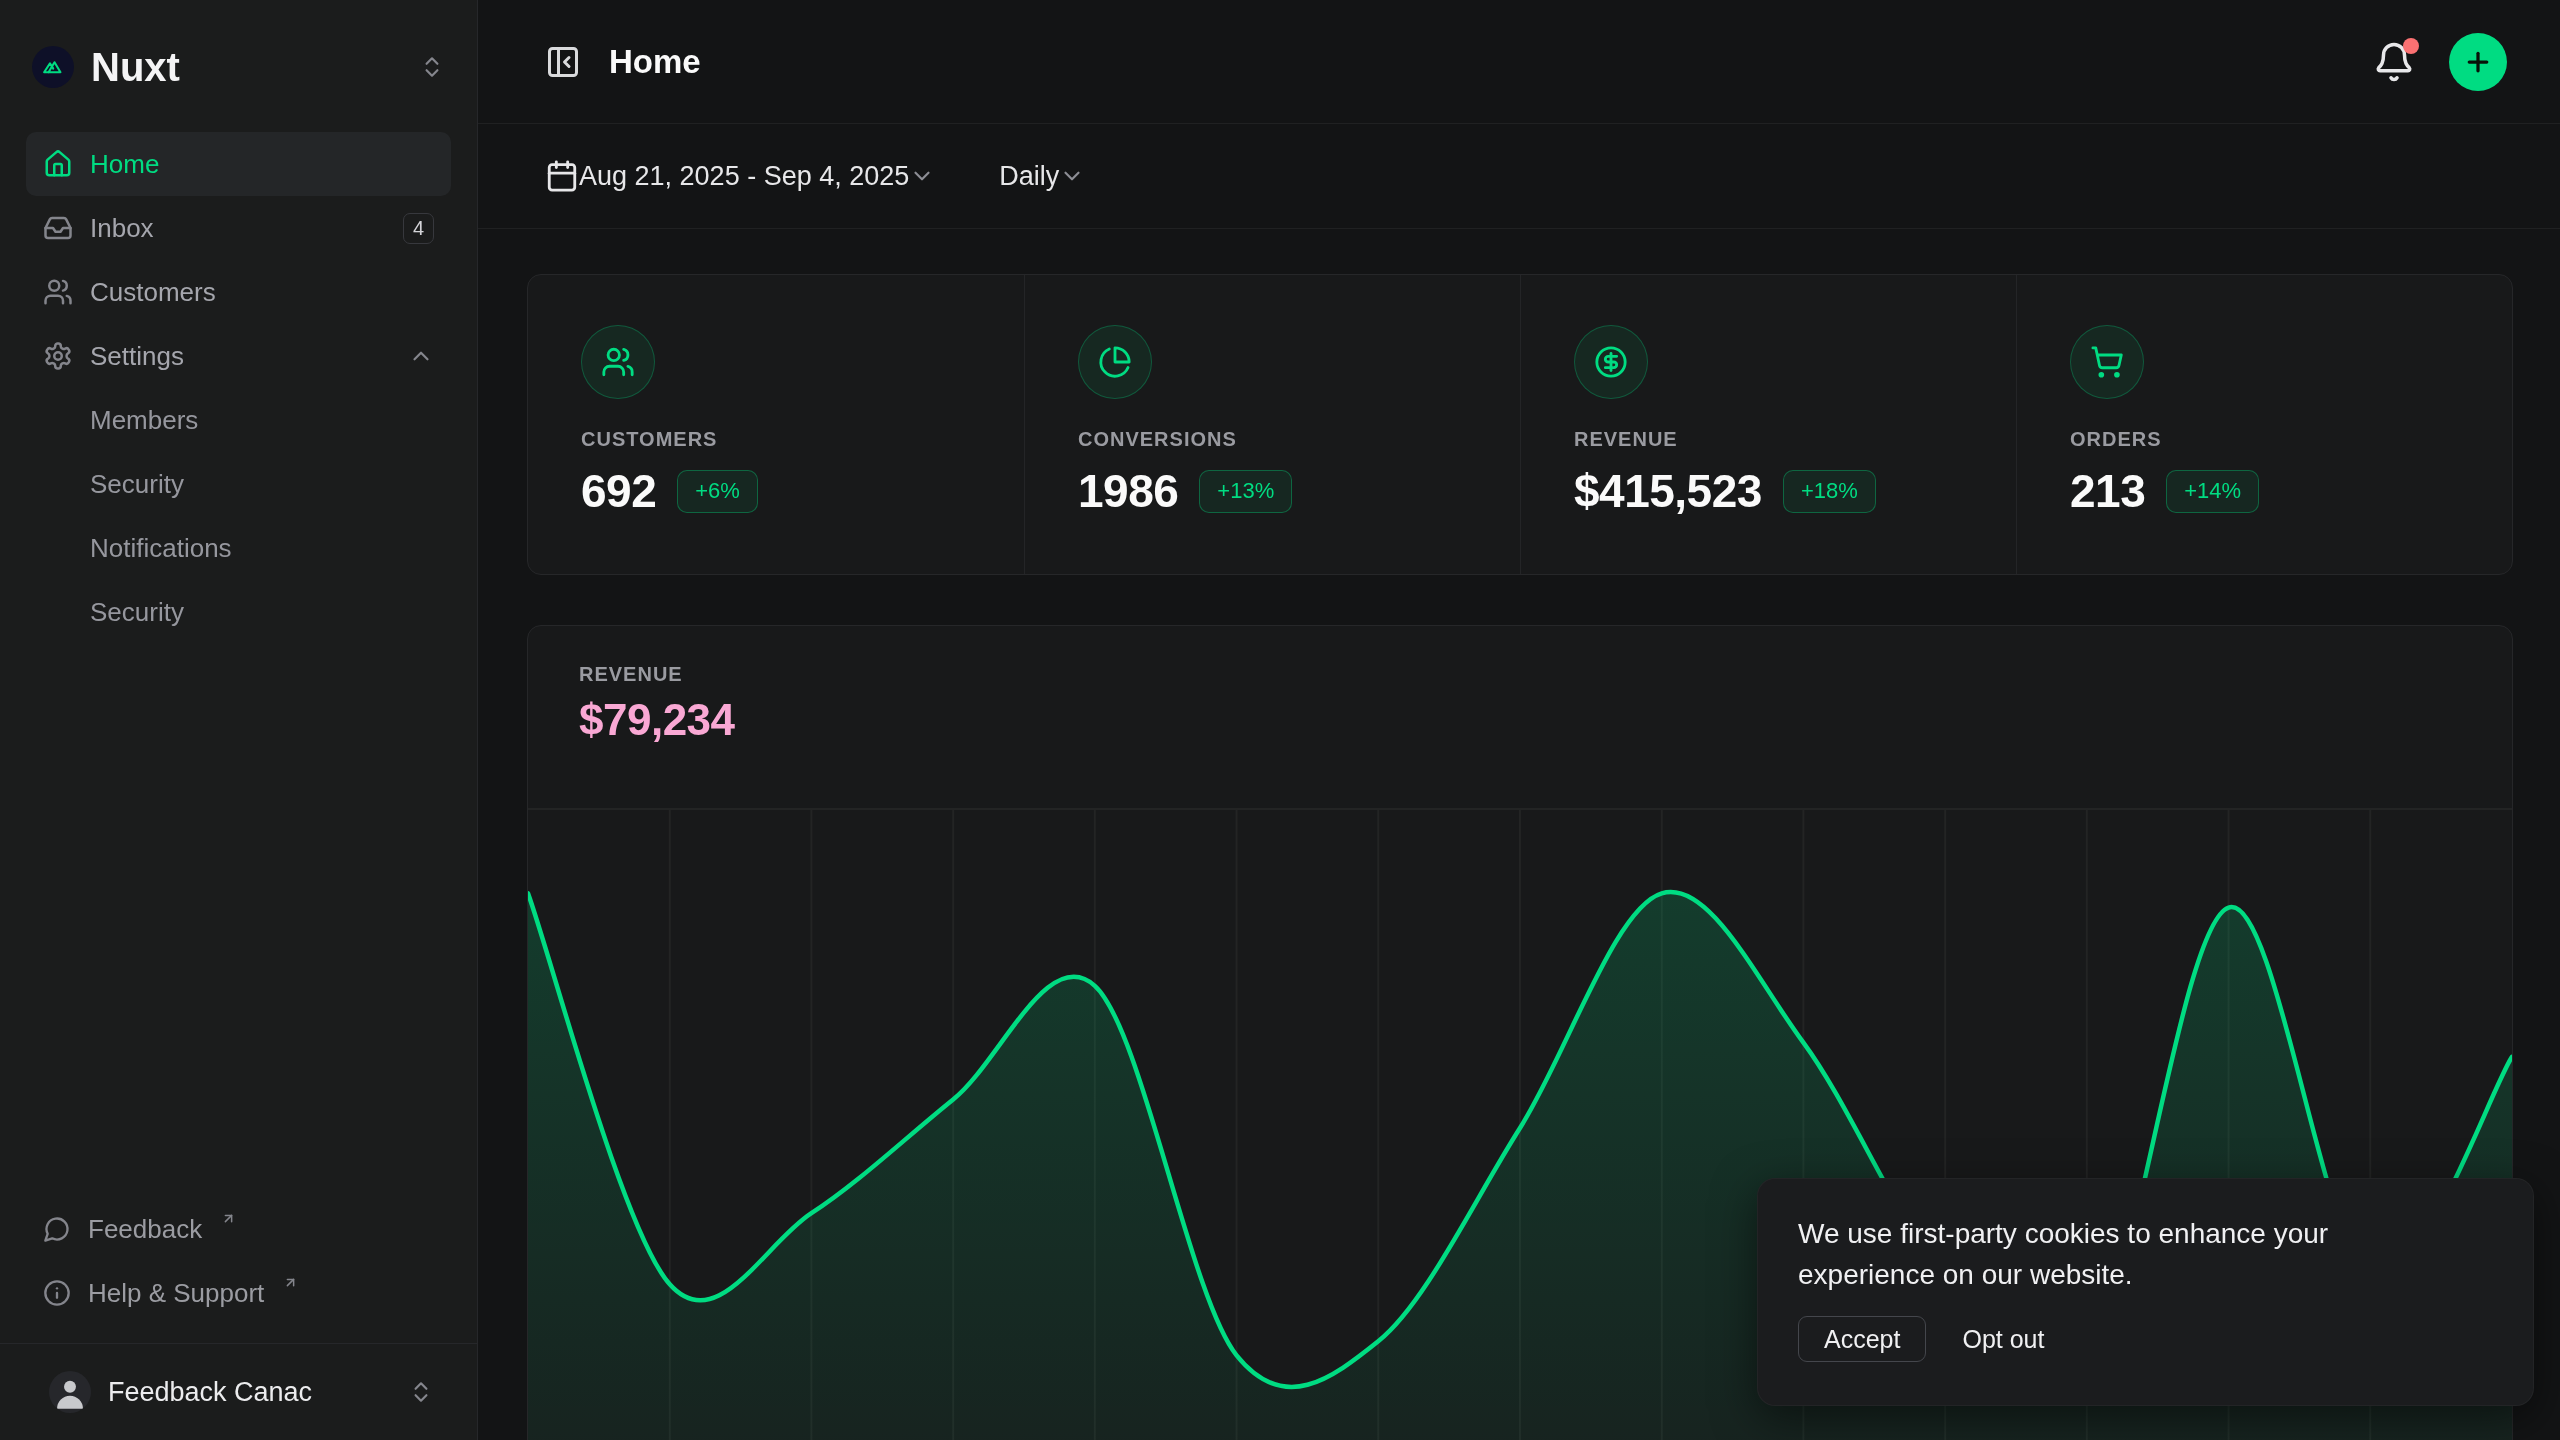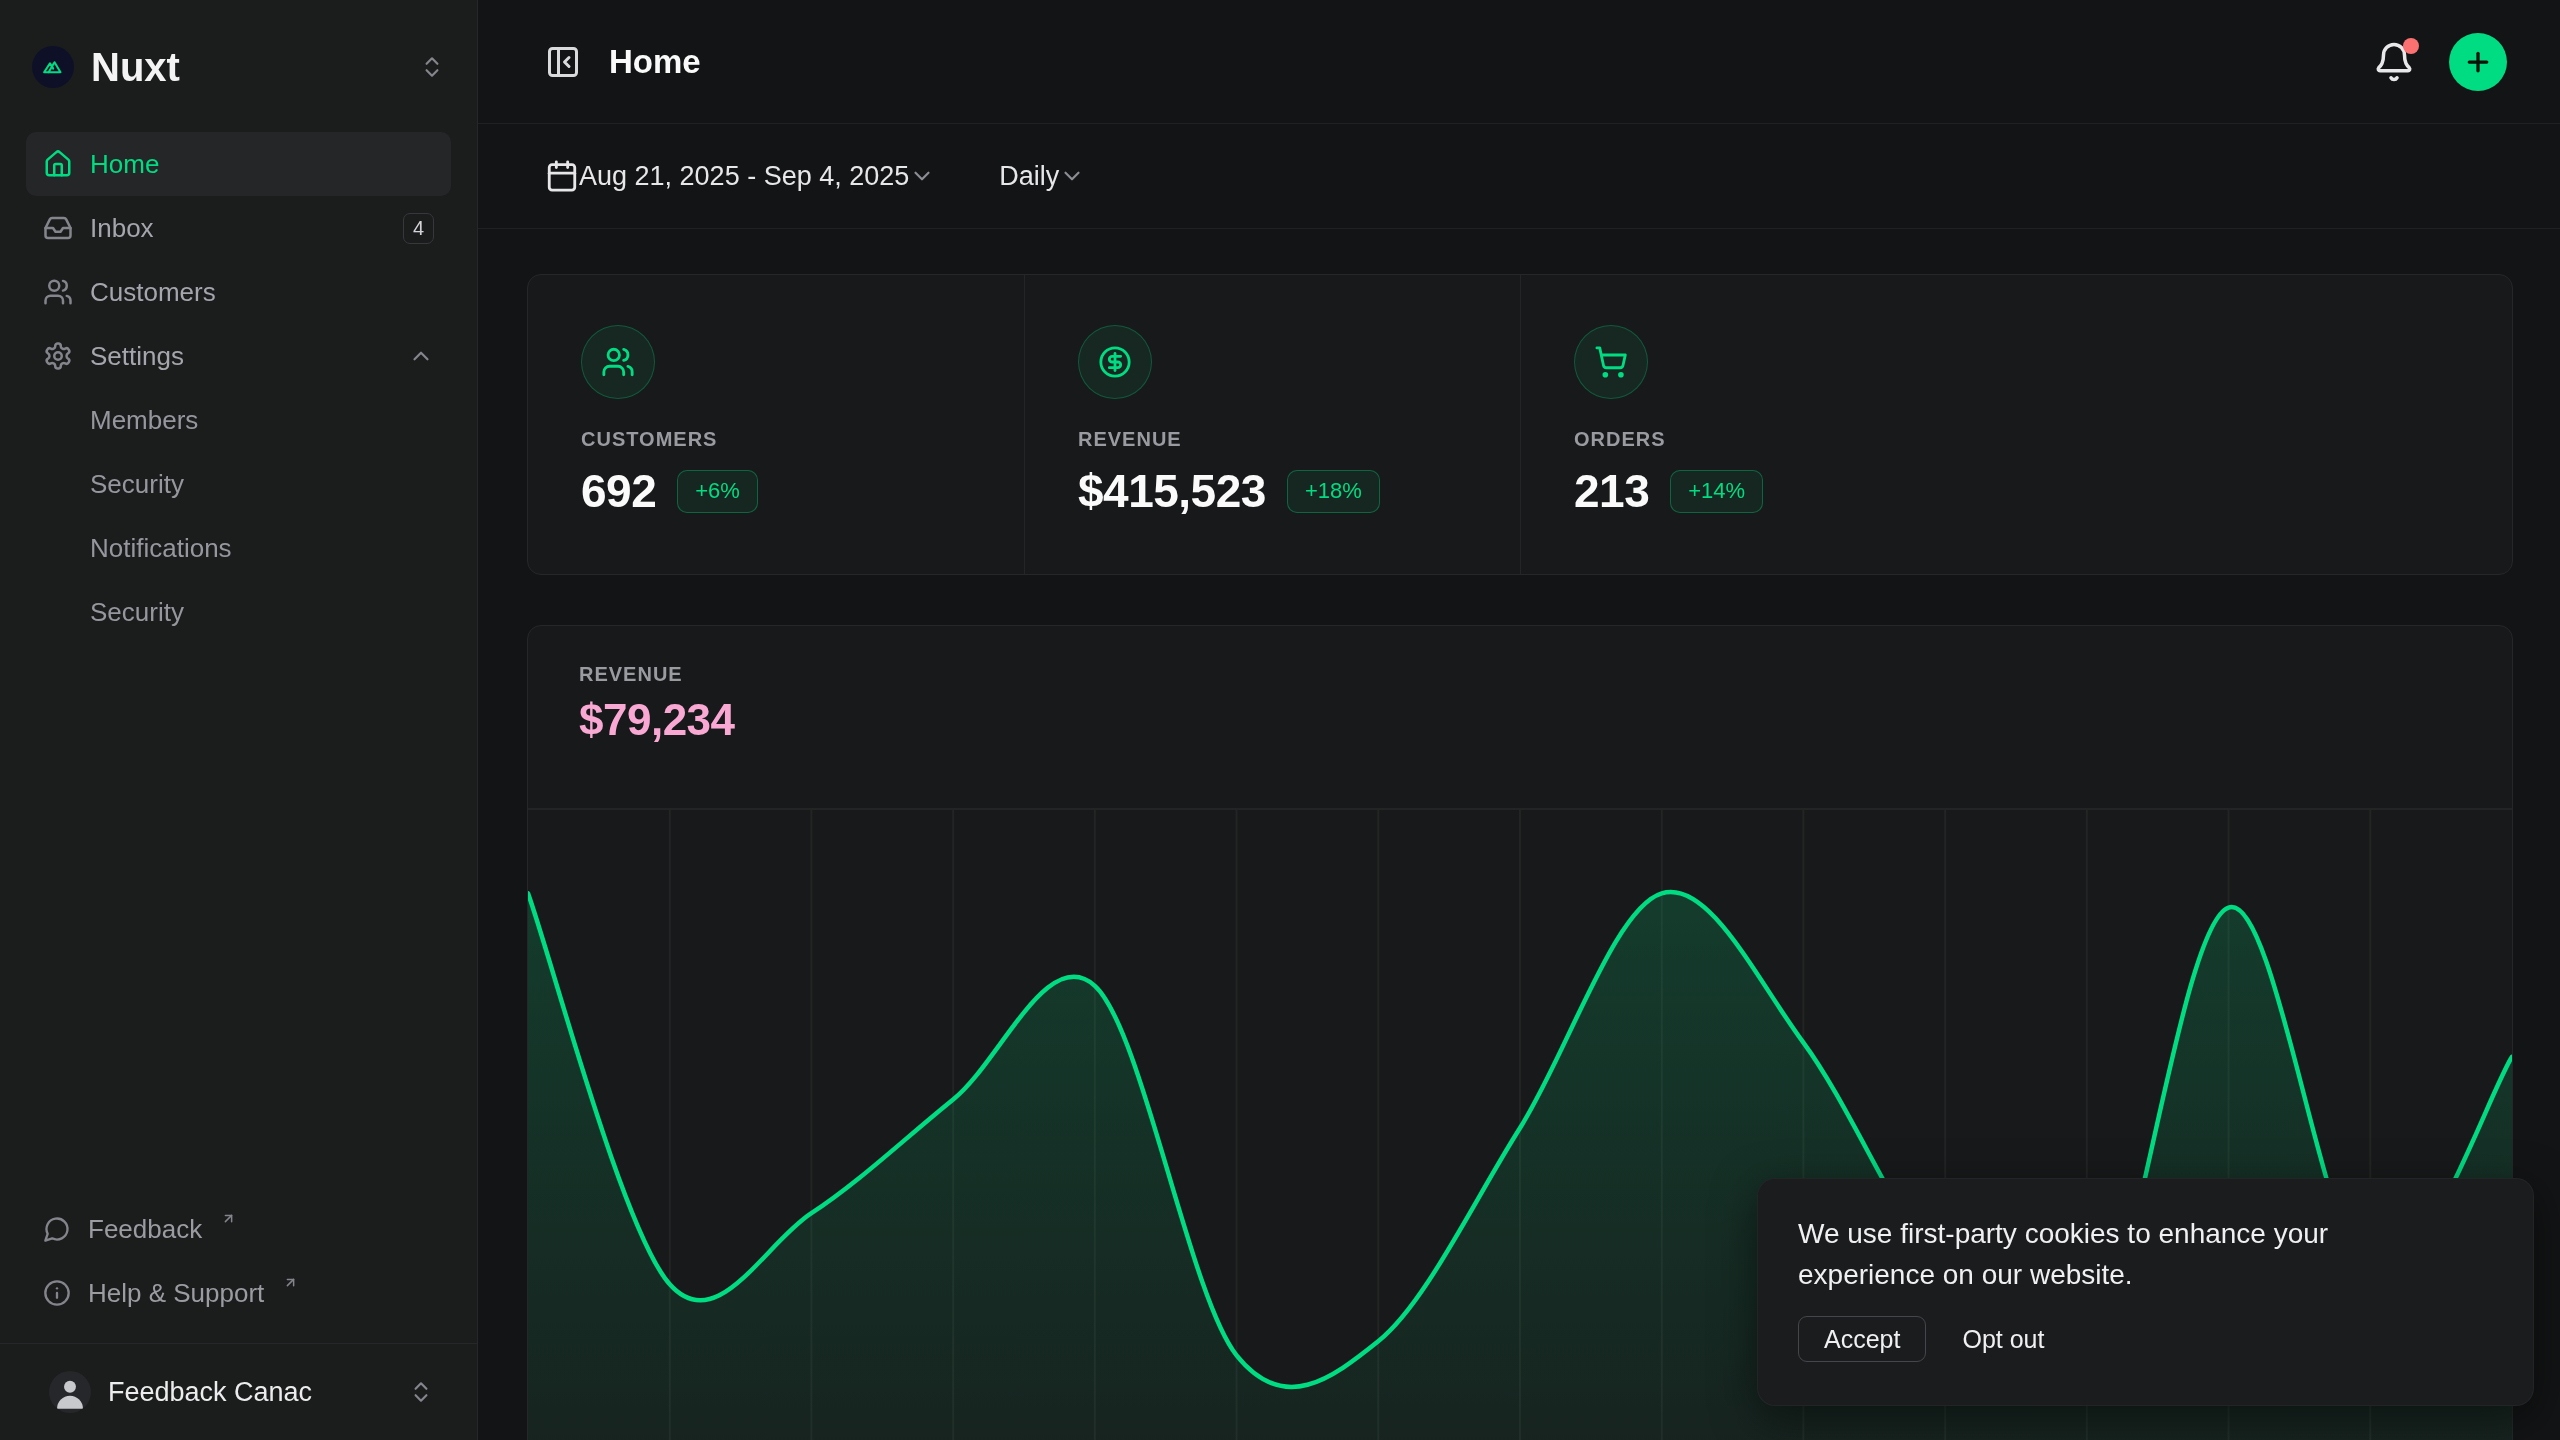--- a/index.html
+++ b/index.html
@@ -327,20 +327,33 @@
           <path d="M16 3.13a4 4 0 0 1 0 7.75"></path>
         </svg>
     </span>
     <div class="stat-label">CUSTOMERS</div>
     <div class="stat-row">
       <span class="stat-value">692</span>
       <span class="stat-delta">+6%</span>
     </div>
   </div>
 
+  <div class="stat">
+    <span class="stat-icon">
+      <svg width="34" height="34" viewBox="0 0 24 24" fill="none" stroke="currentColor" stroke-width="2" stroke-linecap="round" stroke-linejoin="round">
+          <path d="M21.21 15.89A10 10 0 1 1 8 2.83"></path>
+          <path d="M22 12A10 10 0 0 0 12 2v10z"></path>
+        </svg>
+    </span>
+    <div class="stat-label">CONVERSIONS</div>
+    <div class="stat-row">
+      <span class="stat-value">1986</span>
+      <span class="stat-delta">+13%</span>
+    </div>
+  </div>
 
   <div class="stat">
     <span class="stat-icon">
       <svg width="34" height="34" viewBox="0 0 24 24" fill="none" stroke="currentColor" stroke-width="2" stroke-linecap="round" stroke-linejoin="round">
           <circle cx="12" cy="12" r="10"></circle>
           <path d="M16 8h-6a2 2 0 1 0 0 4h4a2 2 0 1 1 0 4H8"></path>
           <path d="M12 18V6"></path>
         </svg>
     </span>
     <div class="stat-label">REVENUE</div>

